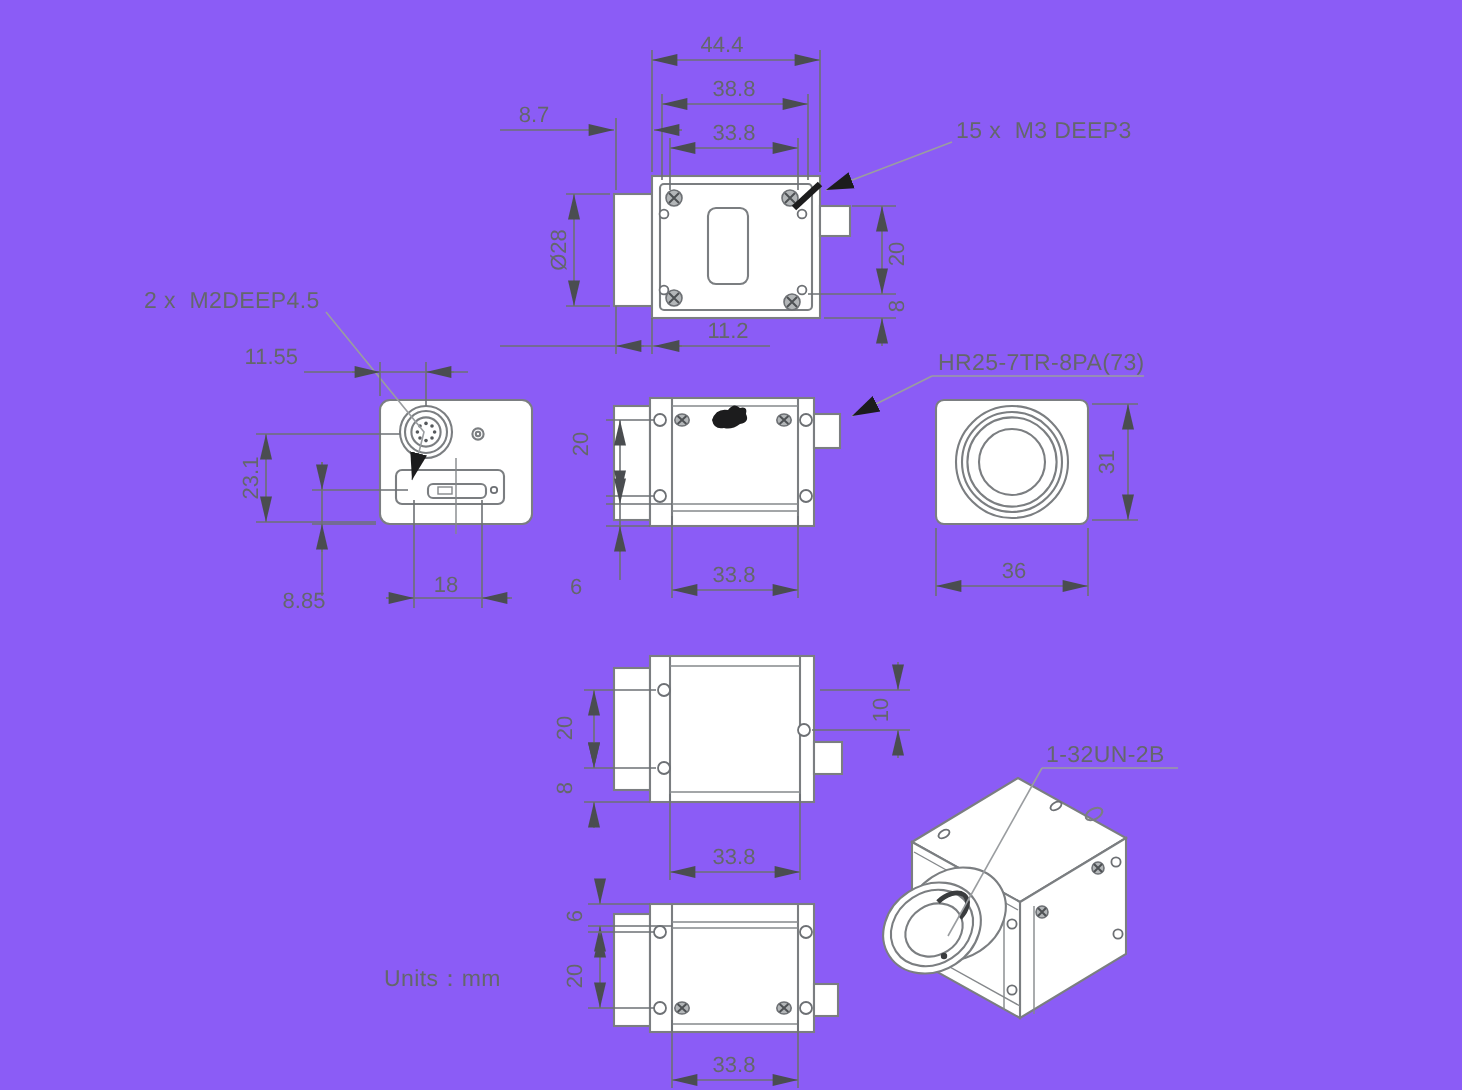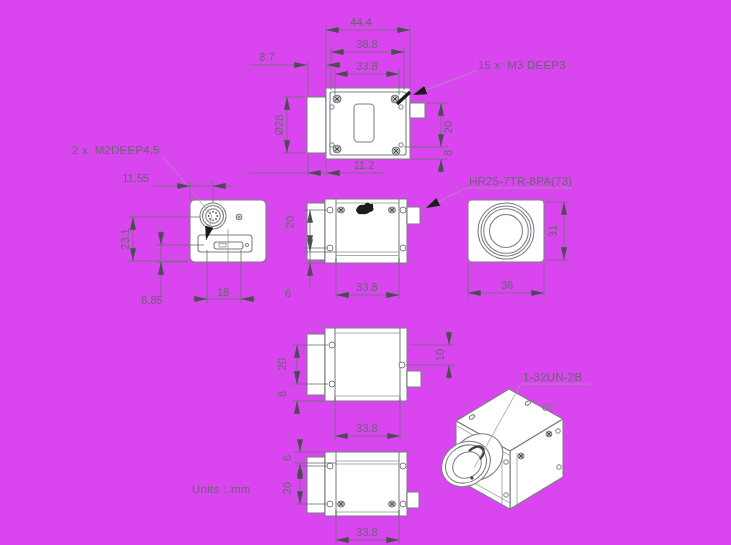--- a/index.html
+++ b/index.html
@@ -1,16 +1,16 @@
 <!DOCTYPE html>
 <html><head>
 <meta charset="utf-8">
 <style>
   html,body{margin:0;padding:0;background:#ffffff;}
-  #stage{position:relative;width:731px;height:545px;background:#d946ef;overflow:hidden;
+  #stage{position:relative;width:731px;height:545px;background:#8b5cf6;overflow:hidden;
          font-family:"Liberation Sans",sans-serif;}
   svg{position:absolute;left:0;top:0;}
   .o  {stroke:#7b7e81;fill:#ffffff;stroke-width:1.05;}
   .w  {stroke:#7b7e81;fill:none;stroke-width:1.05;}
   .t  {stroke:#85888b;fill:none;stroke-width:.7;}
   .dm {stroke:#6d7074;fill:none;stroke-width:.8;}
   .ld {stroke:#9a9da0;fill:none;stroke-width:.8;}
   .scr{fill:#b3b6b8;stroke:#6d7074;stroke-width:.8;}
   .hole{fill:#ffffff;stroke:#6d7074;stroke-width:.9;}
   .x  {stroke:#4e5154;stroke-width:1;fill:none;}

